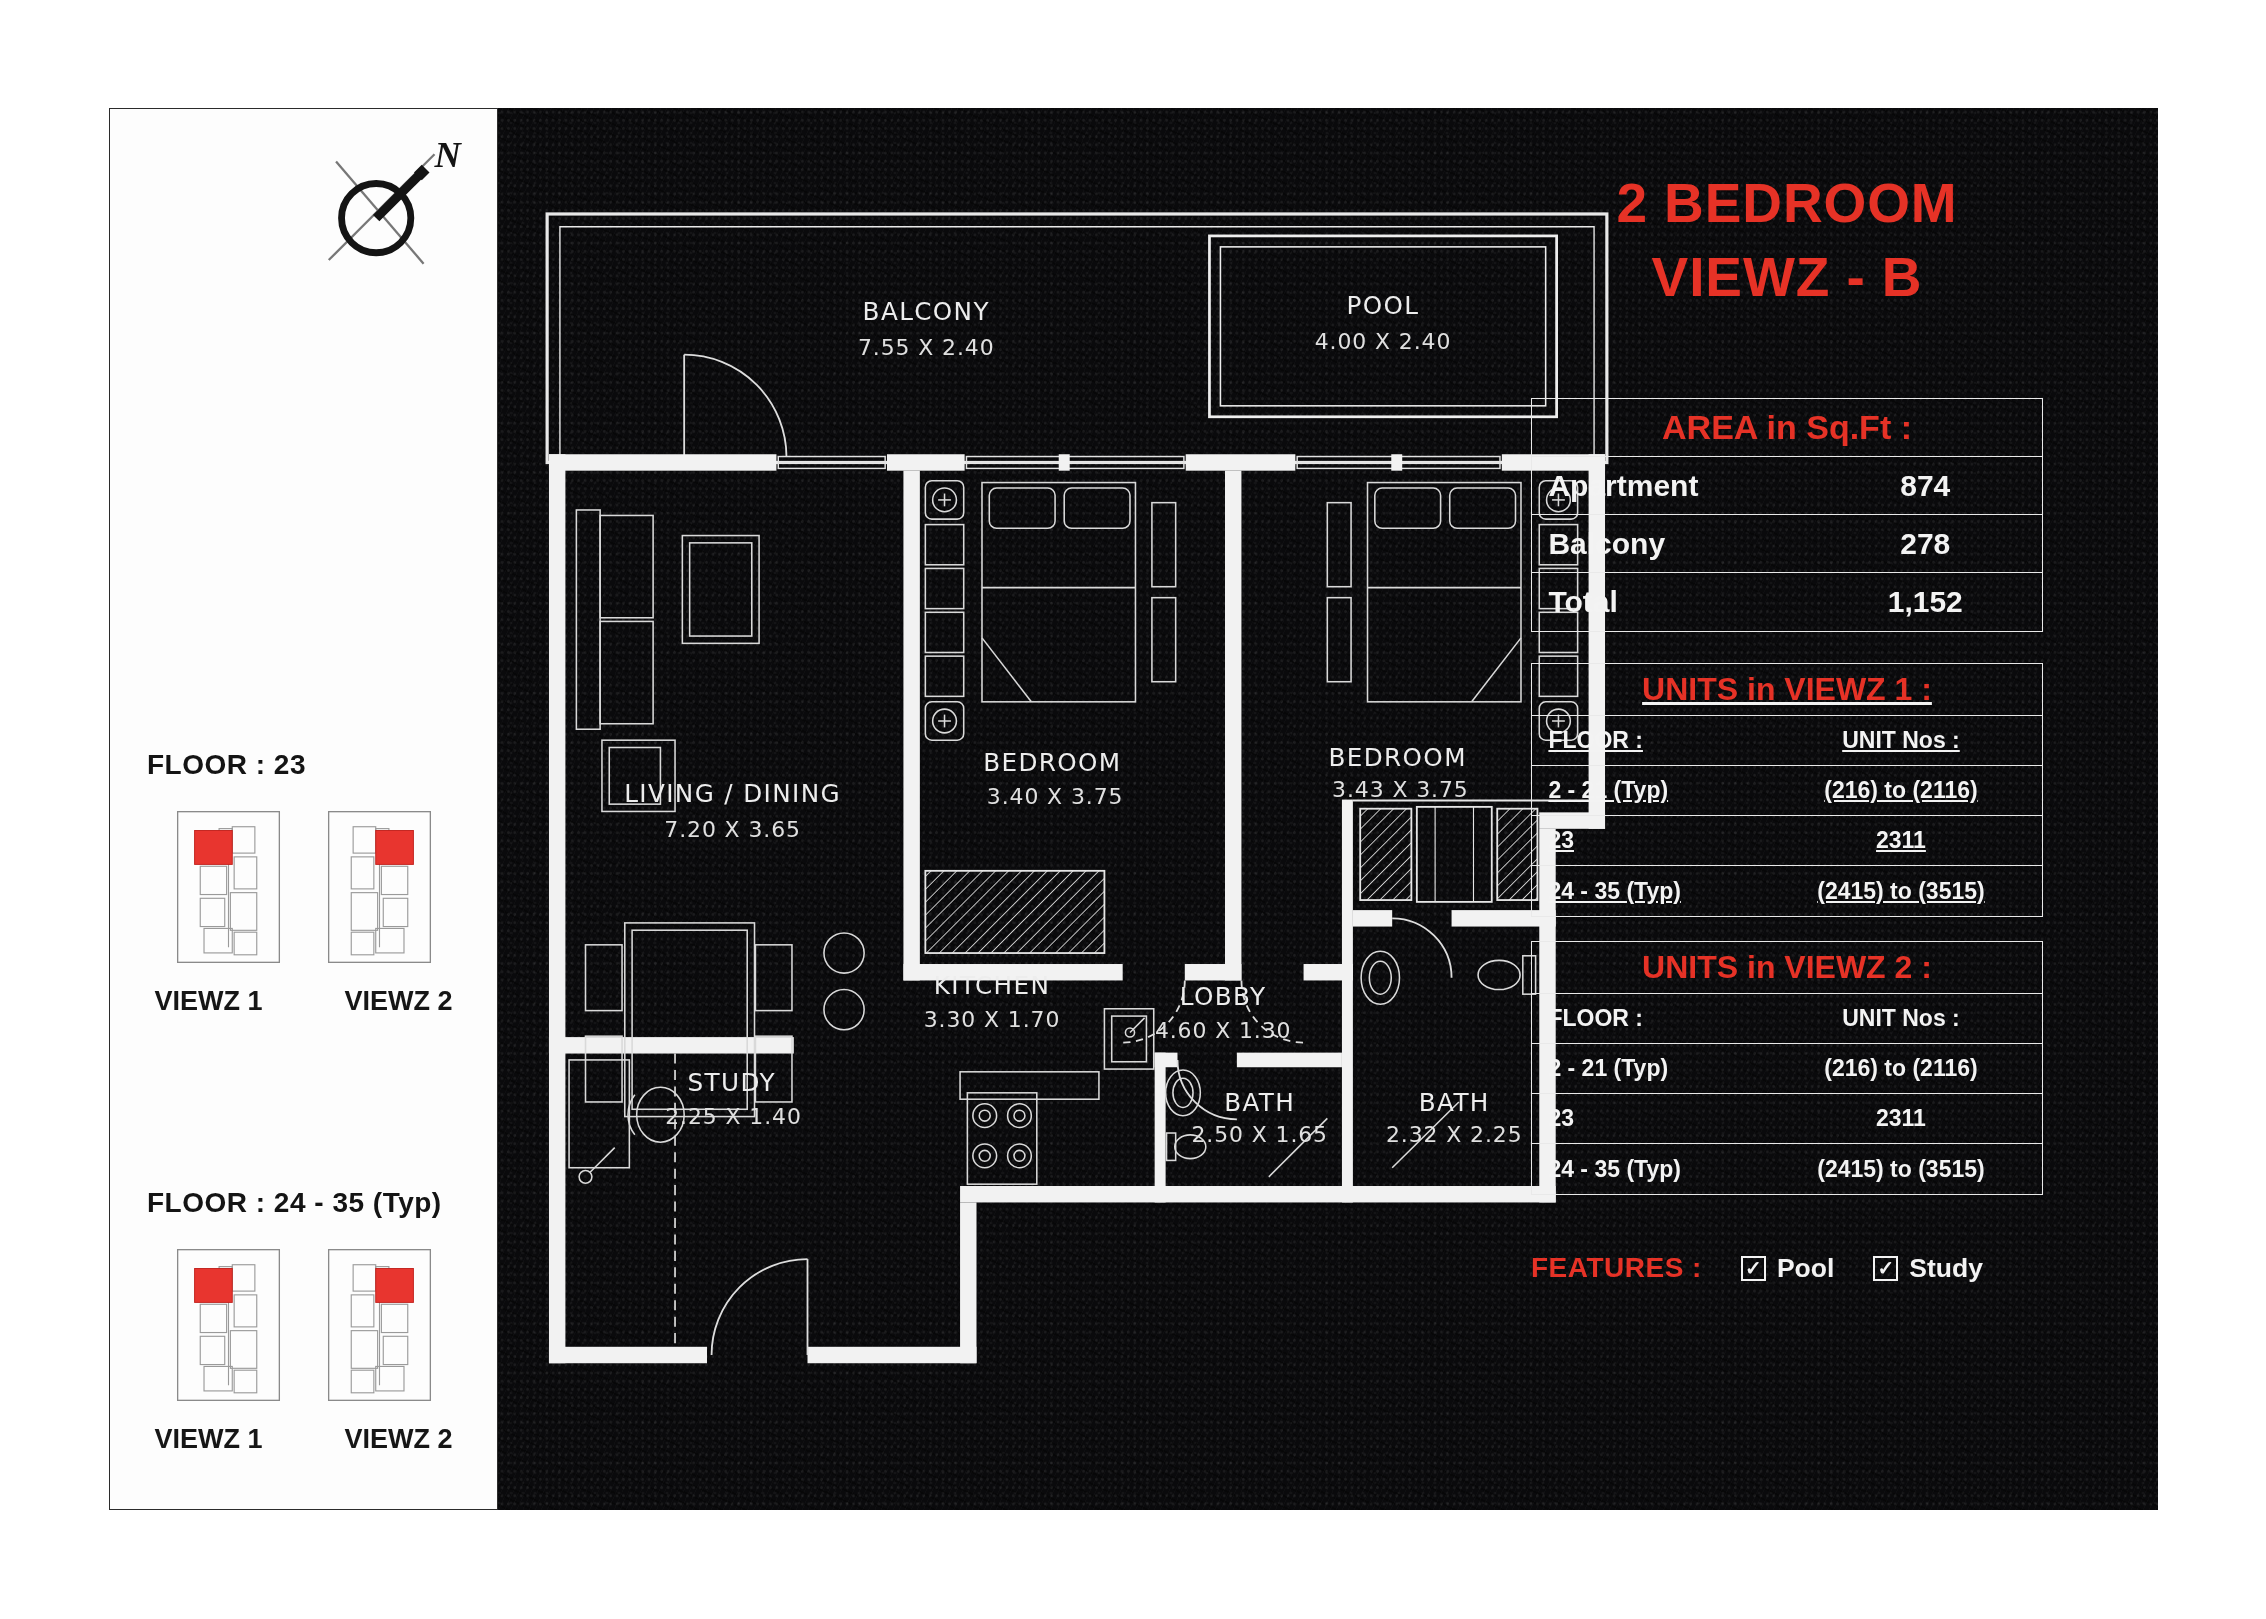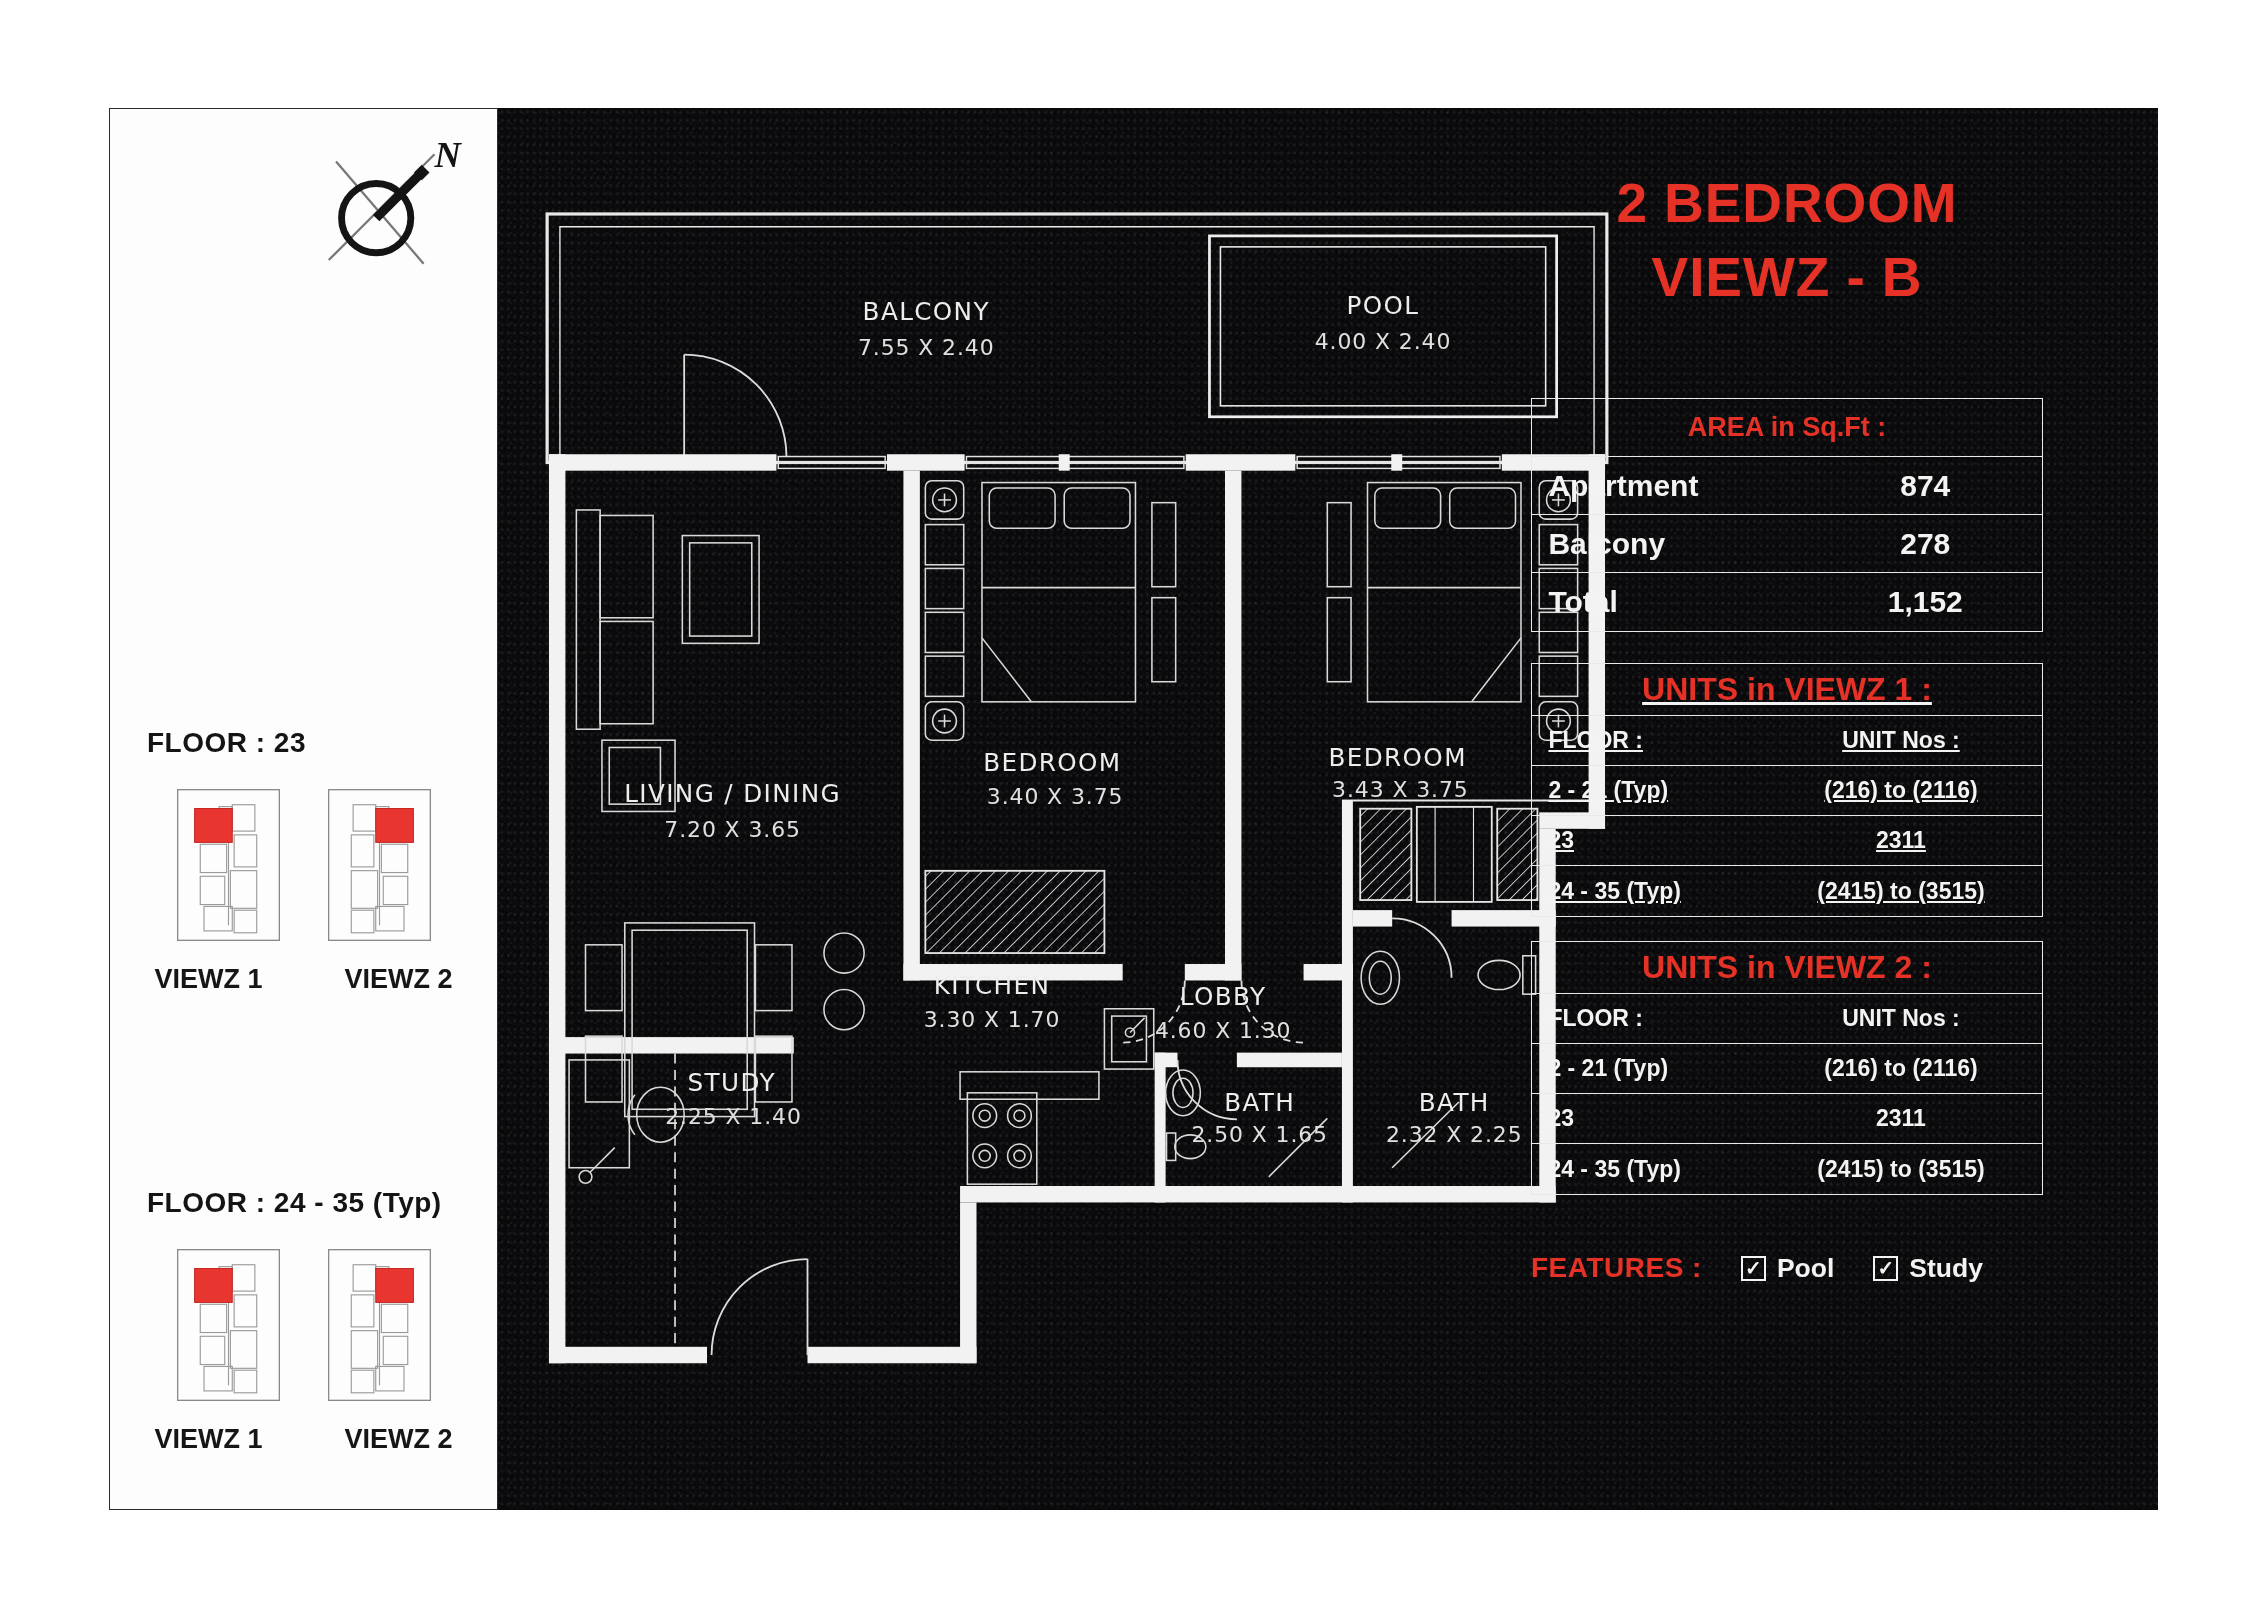--- a/index.html
+++ b/index.html
@@ -29,21 +29,21 @@
   .rp{position:absolute;left:1422px;width:512px;color:#f3f3f3;}
   #big-title{top:58px;text-align:center;color:#e63226;font-weight:bold;line-height:1.35;
     font-size:55px;letter-spacing:0.9px;}
   .tbl{border:1.8px solid #e9e9e9;box-sizing:border-box;}
   .tbl-h{border-bottom:1.8px solid #e9e9e9;color:#e63226;font-weight:bold;text-align:center;}
   .row{display:flex;align-items:center;border-bottom:1.8px solid #e9e9e9;box-sizing:border-box;}
   .row:last-child{border-bottom:none;}
   .c1{width:45%;padding-left:16.4px;font-weight:bold;}
   .c2{width:55%;text-align:center;font-weight:bold;padding-right:7.3px;}
   #area-table{top:290px;font-size:31px;}
-  #area-table .tbl-h{font-size:27px;line-height:57px;height:57px;}
+  #area-table .tbl-h{font-size:34px;line-height:57px;height:57px;}
   #area-table .row{height:58px;font-size:30px;}
   #area-table .c1{width:55%;}
   #area-table .c2{width:45%;}
   .units .tbl-h{font-size:32px;line-height:51px;height:51px;}
   .units .cols{height:57px;font-size:28px;}
   .units .row{height:50px;font-size:23px;}
   #units1{top:555px;text-decoration:underline;}
   #units2{top:833px;}
   #features{top:1144px;display:flex;align-items:center;gap:39px;}
   #features .feat-label{color:#e63226;font-weight:bold;font-size:28px;letter-spacing:0.5px;}
@@ -364,21 +364,21 @@
             <rect x="30" y="98" width="26" height="30"></rect>
             <rect x="34" y="130" width="30" height="26"></rect>
             <rect x="66" y="134" width="24" height="24"></rect>
             <line x1="60" y1="50" x2="60" y2="150"></line>
           </g>
           <rect x="24" y="26" width="40" height="36" fill="#e8352f" stroke="#c1221d" stroke-width="1"></rect>
         </symbol>
       </svg>
 
 
-      <div class="grp" style="top:618px">
+      <div class="grp" style="top:640px">
         <div class="grp-label">FLOOR : 23</div>
         <div class="minis">
           <div class="mini"><svg width="113" height="172" viewBox="0 0 120 172">
                 <use href="#miniplan"></use>
               </svg></div>
           <div class="mini flip"><svg width="113" height="172" viewBox="0 0 120 172">
                 <use href="#miniplan"></use>
               </svg></div>
         </div>
         <div class="caps">

